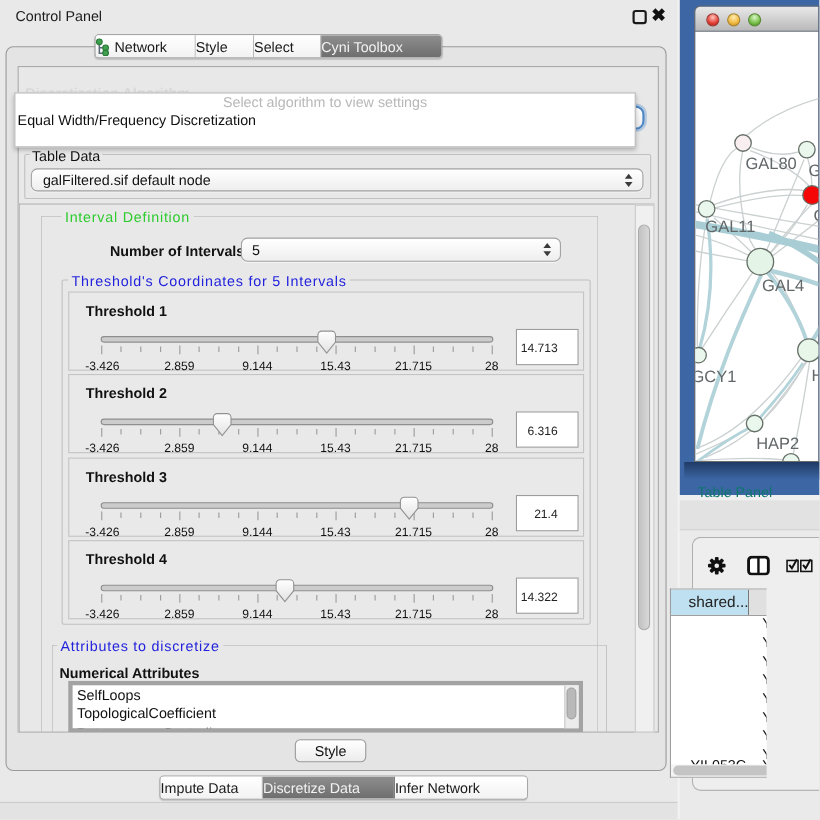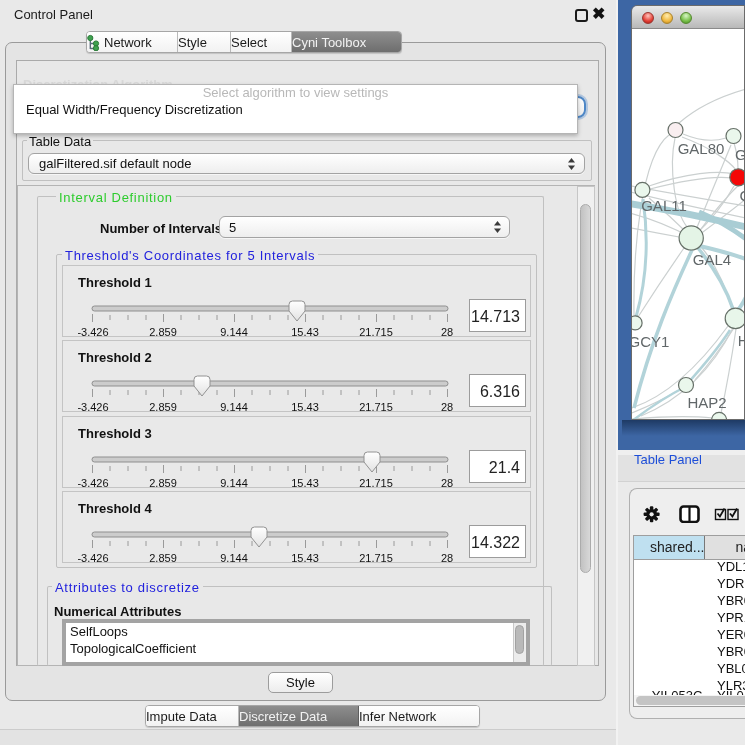--- a/index.html
+++ b/index.html
@@ -7,21 +7,21 @@
 .abs{position:absolute}
 .b{font-weight:bold}
 .seg{display:flex;align-items:center;height:100%;}
 .tabbar{display:flex;background:#fff;border:1px solid #a6a6a6;border-radius:4px;overflow:hidden;box-shadow:0 1px 1px rgba(0,0,0,.15)}
 .tabbar .seg{border-right:1px solid #b9b9b9;background:linear-gradient(#ffffff,#f2f2f2);color:#1a1a1a}
 .tabbar .seg:last-child{border-right:none}
 .tabbar .sel{background:linear-gradient(#8e8e8e,#6e6e6e);color:#f2f2f2;border-right-color:#5f5f5f}
 .combo{background:linear-gradient(#ffffff,#eeeeee);border:1px solid #a3a3a3;border-radius:6px;display:flex;align-items:center;box-shadow:0 1px 0 rgba(255,255,255,.6)}
 .arrows{margin-left:auto;display:flex;flex-direction:column;align-items:center;line-height:0;color:#444}
 .arrows svg{display:block}
-.vbox{background:#fff;border:1px solid #9c9c9c;text-align:right;padding-right:5px;line-height:34px;font-size:16px;color:#222}
+.vbox{background:#fff;border:1px solid #9c9c9c;text-align:right;padding-right:18px;line-height:34px;font-size:11px;color:#222}
 .gtitle{position:absolute;background:#e8e8e8;padding:0 3px;letter-spacing:0.7px}
 .gborder{position:absolute;border:1px solid #c0c0c0;border-radius:2px}
 .trow{position:absolute;left:62px;width:469px;height:72px;background:#e9e9e9;border:1px solid #c4c4c4}
 </style></head>
 <body>
 
 <div class="abs" style="left:0;top:0;width:618px;height:745px;background:#e9e9e9"></div>
 <div class="abs" style="left:14px;top:7px;font-size:13px;color:#1a1a1a">Control Panel</div>
 
 <div class="abs" style="left:575px;top:9px;width:13px;height:13px;border:2px solid #1a1a1a;border-radius:3px"></div>
@@ -153,21 +153,21 @@
 <div class="abs tabbar" style="left:145px;top:705px;height:22px">
   <div class="seg" style="width:93px">Impute Data</div>
   <div class="seg sel" style="width:120px">Discretize Data</div>
   <div class="seg" style="width:120px">Infer Network</div>
 </div>
 
 <div class="abs" style="left:0;top:729px;width:618px;height:16px;background:#e3e3e3;border-top:1px solid #cccccc"></div>
 
 <div class="abs" style="left:13px;top:84px;width:565px;height:50px;background:#fff;border:1px solid #b5b5b5;box-shadow:0 2px 4px rgba(0,0,0,.25);z-index:50">
   <div style="height:17px;color:#b8b8b8;text-align:center;line-height:16px">Select algorithm to view settings</div>
-  <div style="height:16px;padding-left:12px;line-height:15px">Equal Width/Frequency Discretization</div>
+  <div style="height:16px;padding-left:2px;line-height:15px">Equal Width/Frequency Discretization</div>
 </div>
 
 <div class="abs" style="left:616px;top:0;width:4px;height:745px;background:#f2f2f2"></div>
 <div class="abs" style="left:618px;top:0;width:127px;height:450px;background:#3d66a4"></div>
 <div class="abs" style="left:622px;top:420px;width:123px;height:16px;background:linear-gradient(#1e3a64,#3d66a4)"></div>
 
 <div class="abs" style="left:631px;top:5px;width:114px;height:415px;border:1px solid #6b6b6b;border-radius:6px 0 0 0;overflow:hidden">
   <div style="height:23px;background:linear-gradient(#e9e9e9,#b8b8b8);border-bottom:1px solid #8a8a8a;position:relative">
     <div style="position:absolute;left:10px;top:6px;width:12px;height:12px;border-radius:50%;background:radial-gradient(circle at 50% 28%,#ffc4bd,#e23b31 62%,#9c221c);border:1px solid #9a3530"></div>
     <div style="position:absolute;left:29px;top:6px;width:12px;height:12px;border-radius:50%;background:radial-gradient(circle at 50% 28%,#ffedb0,#efb63c 62%,#b57f1e);border:1px solid #a8832d"></div>
@@ -234,21 +234,21 @@
         <text x="736.8" y="345">H</text>
         <text x="706" y="407" text-anchor="middle">HAP2</text>
       </g>
     </svg>
   </div>
 </div>
 
 <div class="abs" style="left:618px;top:450px;width:127px;height:295px;background:#eaeaea"></div>
 <div class="abs" style="left:618px;top:450px;width:127px;height:5px;background:#efefef"></div>
 <div class="abs" style="left:618px;top:455px;width:127px;height:27px;background:#e2e2e2;border-bottom:1px solid #d2d2d2"></div>
-<div class="abs" style="left:634px;top:452px;color:#1d4ed8">Table Panel</div>
+<div class="abs" style="left:634px;top:440px;color:#0f766e">Table Panel</div>
 
 <div class="abs" style="left:629px;top:488px;width:116px;height:231px;background:#eeeeee;border:1px solid #b0b0b0;border-radius:8px 0 0 8px;border-right:none"></div>
 
 <svg class="abs" style="left:643px;top:505px" width="100" height="18" viewBox="0 0 100 18">
   <g fill="#111">
     <g transform="translate(8.6,9.3)">
         <circle r="5.4"></circle>
         <g id="tth">
           <rect x="-1.7" y="-8" width="3.4" height="4.5" rx="1"></rect>
         </g>
@@ -265,21 +265,21 @@
   <rect x="37.5" y="1.5" width="18" height="15.5" rx="3" fill="#fff" stroke="#111" stroke-width="2.6"></rect>
   <line x1="46.5" y1="2" x2="46.5" y2="17" stroke="#111" stroke-width="2.2"></line>
   <g stroke="#111" fill="none" stroke-width="1.4">
     <rect x="72.5" y="4.5" width="10" height="10"></rect>
     <path d="M74.5 8.5 l2.4 3 L81.5 3.5" stroke-width="1.8"></path>
     <rect x="85" y="4.5" width="10" height="10"></rect>
     <path d="M87 8.5 l2.4 3 L94 3.5" stroke-width="1.8"></path>
   </g>
 </svg>
 
-<div class="abs" style="left:633px;top:535px;width:112px;height:172px;border:1px solid #9e9e9e;border-right:none;background:#fff;overflow:hidden">
+<div class="abs" style="left:609px;top:535px;width:88px;height:172px;border:1px solid #9e9e9e;border-right:none;background:#fff;overflow:hidden">
   <div style="display:flex;height:24px;border-bottom:1px solid #9e9e9e;font-size:14px">
     <div style="width:74px;background:#bfe0f0;border-right:1px solid #777;text-align:center;line-height:23px;color:#222;padding-left:16px">shared...</div>
     <div style="flex:1;background:#e0e0e0;line-height:23px;color:#222;padding-left:30px">na</div>
   </div>
   <div style="position:relative;height:135px;overflow:hidden;line-height:17.05px">
     <div style="position:absolute;left:6px;top:127px;width:74px;text-align:center">YIL053C</div>
     <div style="position:absolute;left:83px;top:-2px">YDL1<br>YDR2<br>YBR0<br>YPR1<br>YER0<br>YBR0<br>YBL0<br>YLR3</div>
     <div style="position:absolute;left:83px;top:127px">YIL0</div>
   </div>
   <div style="height:11px;background:#f4f4f4;position:relative">

